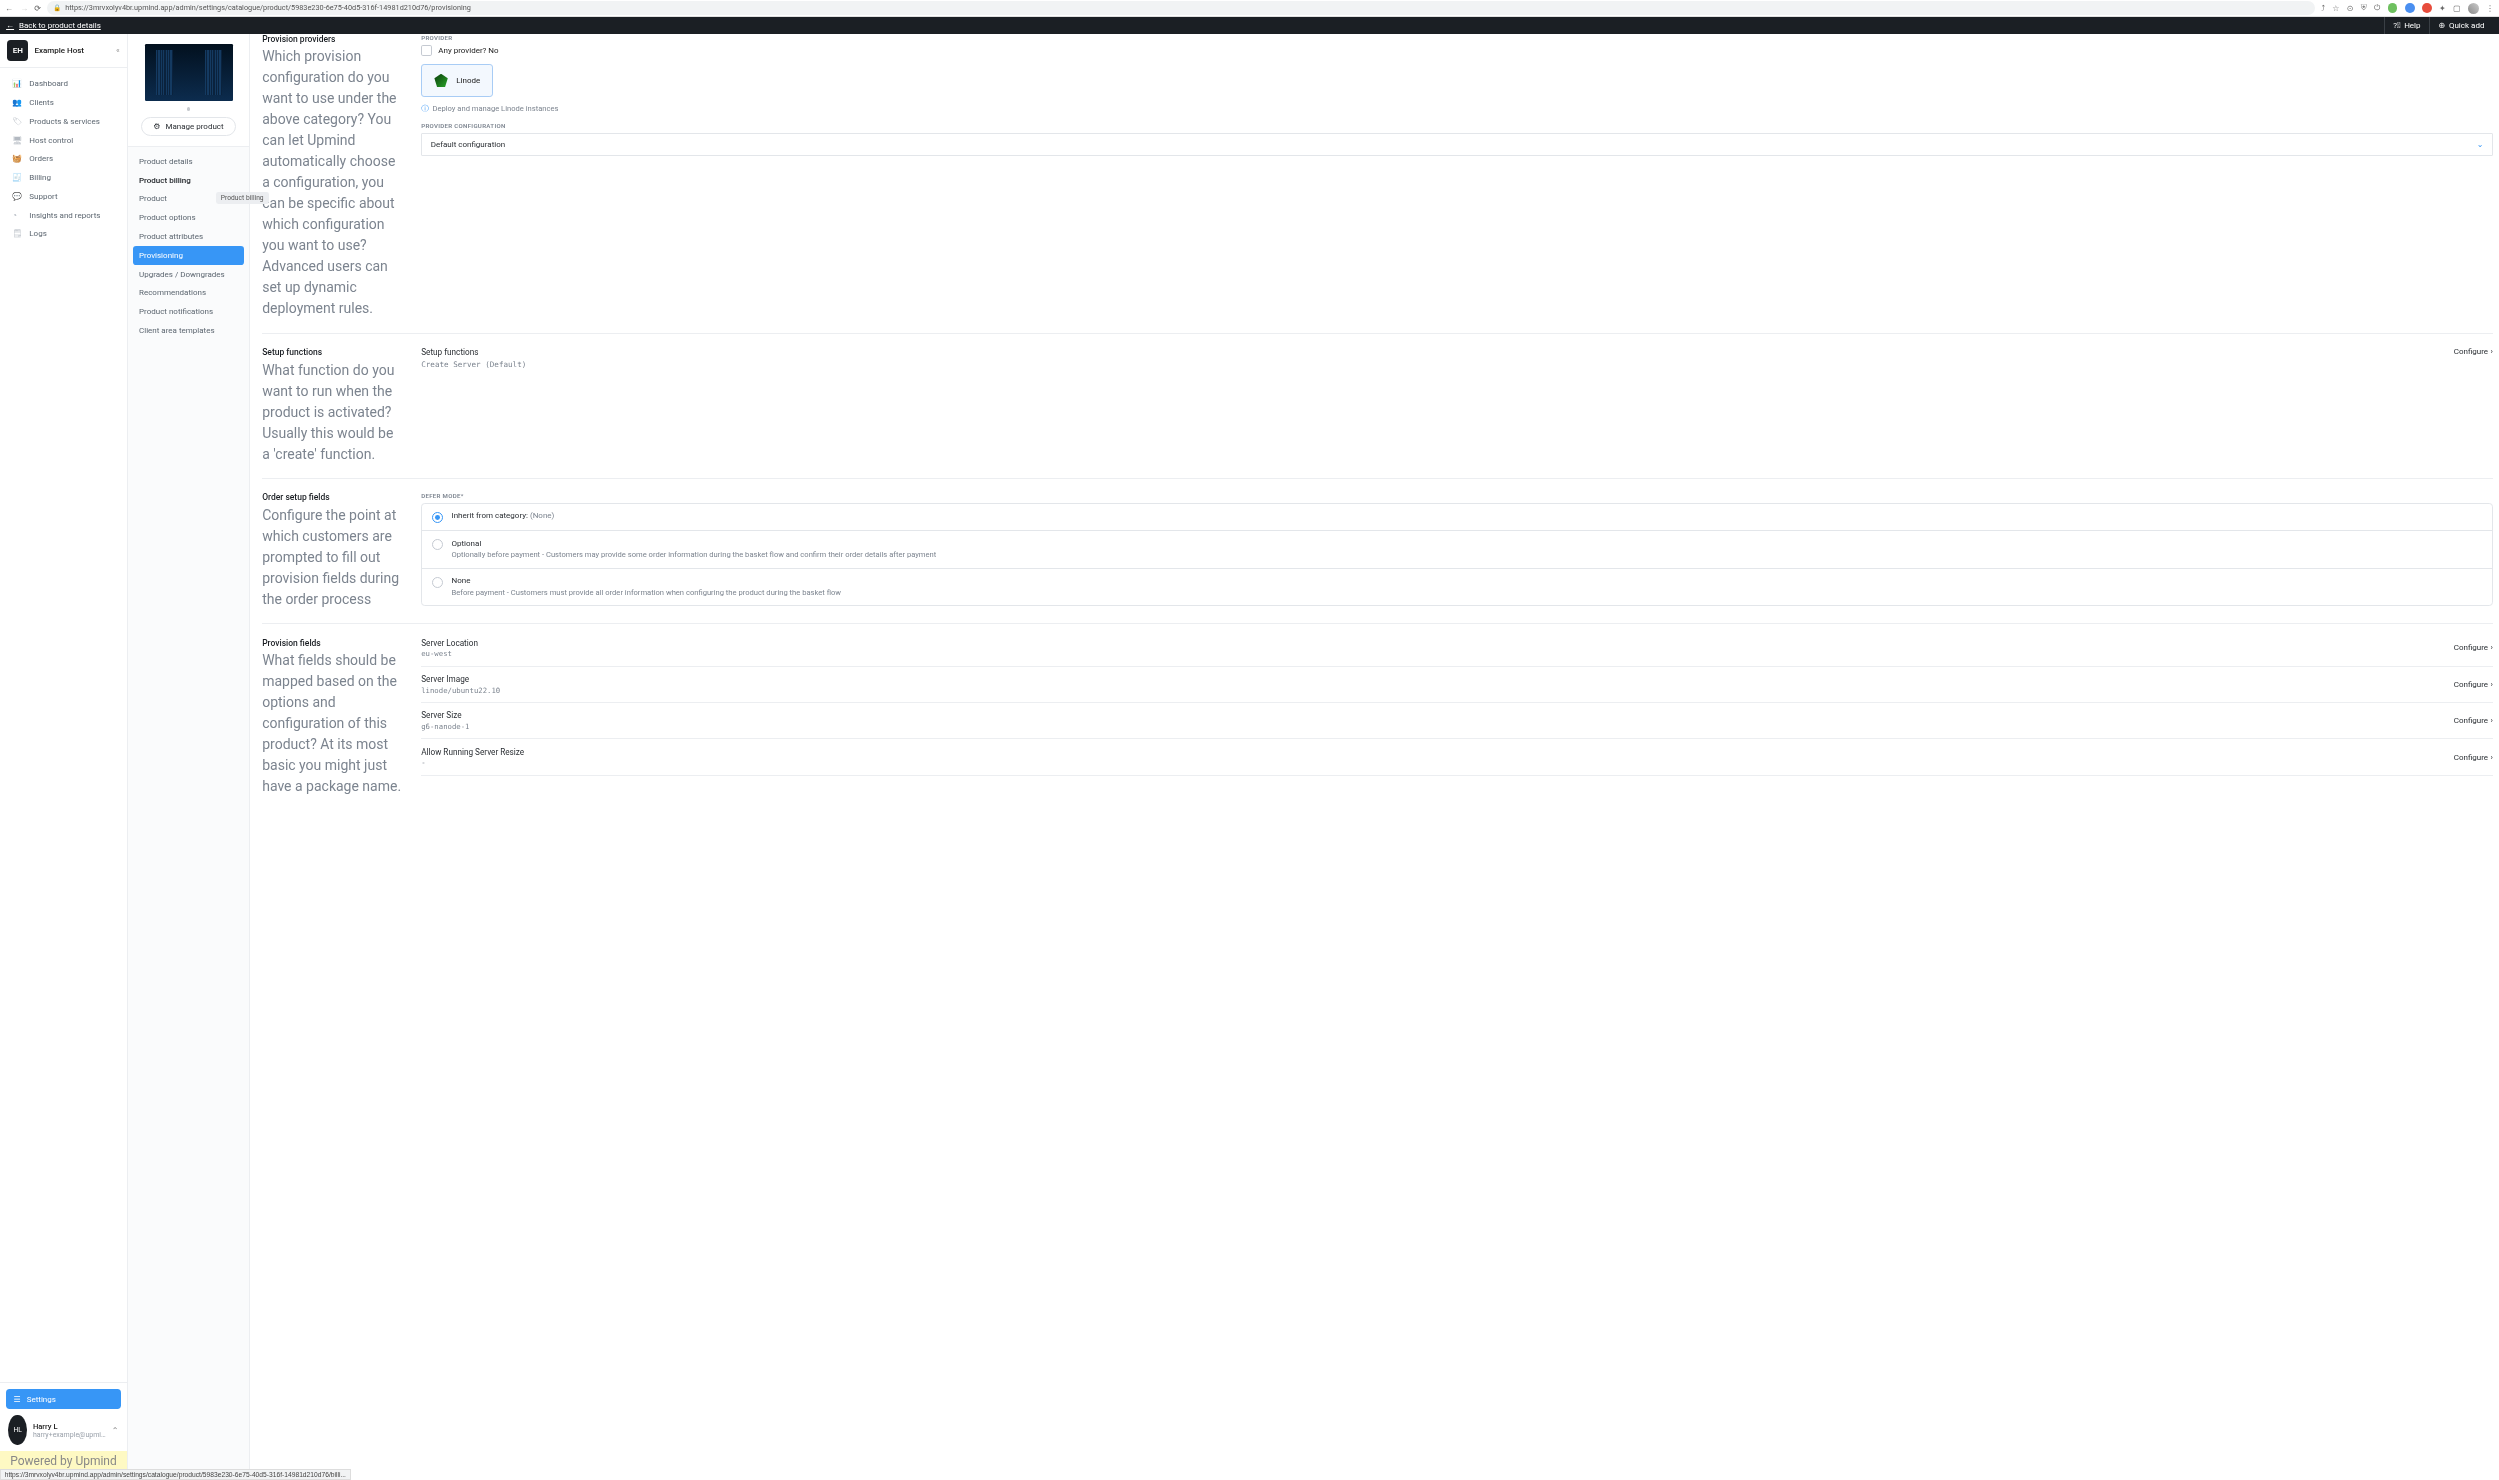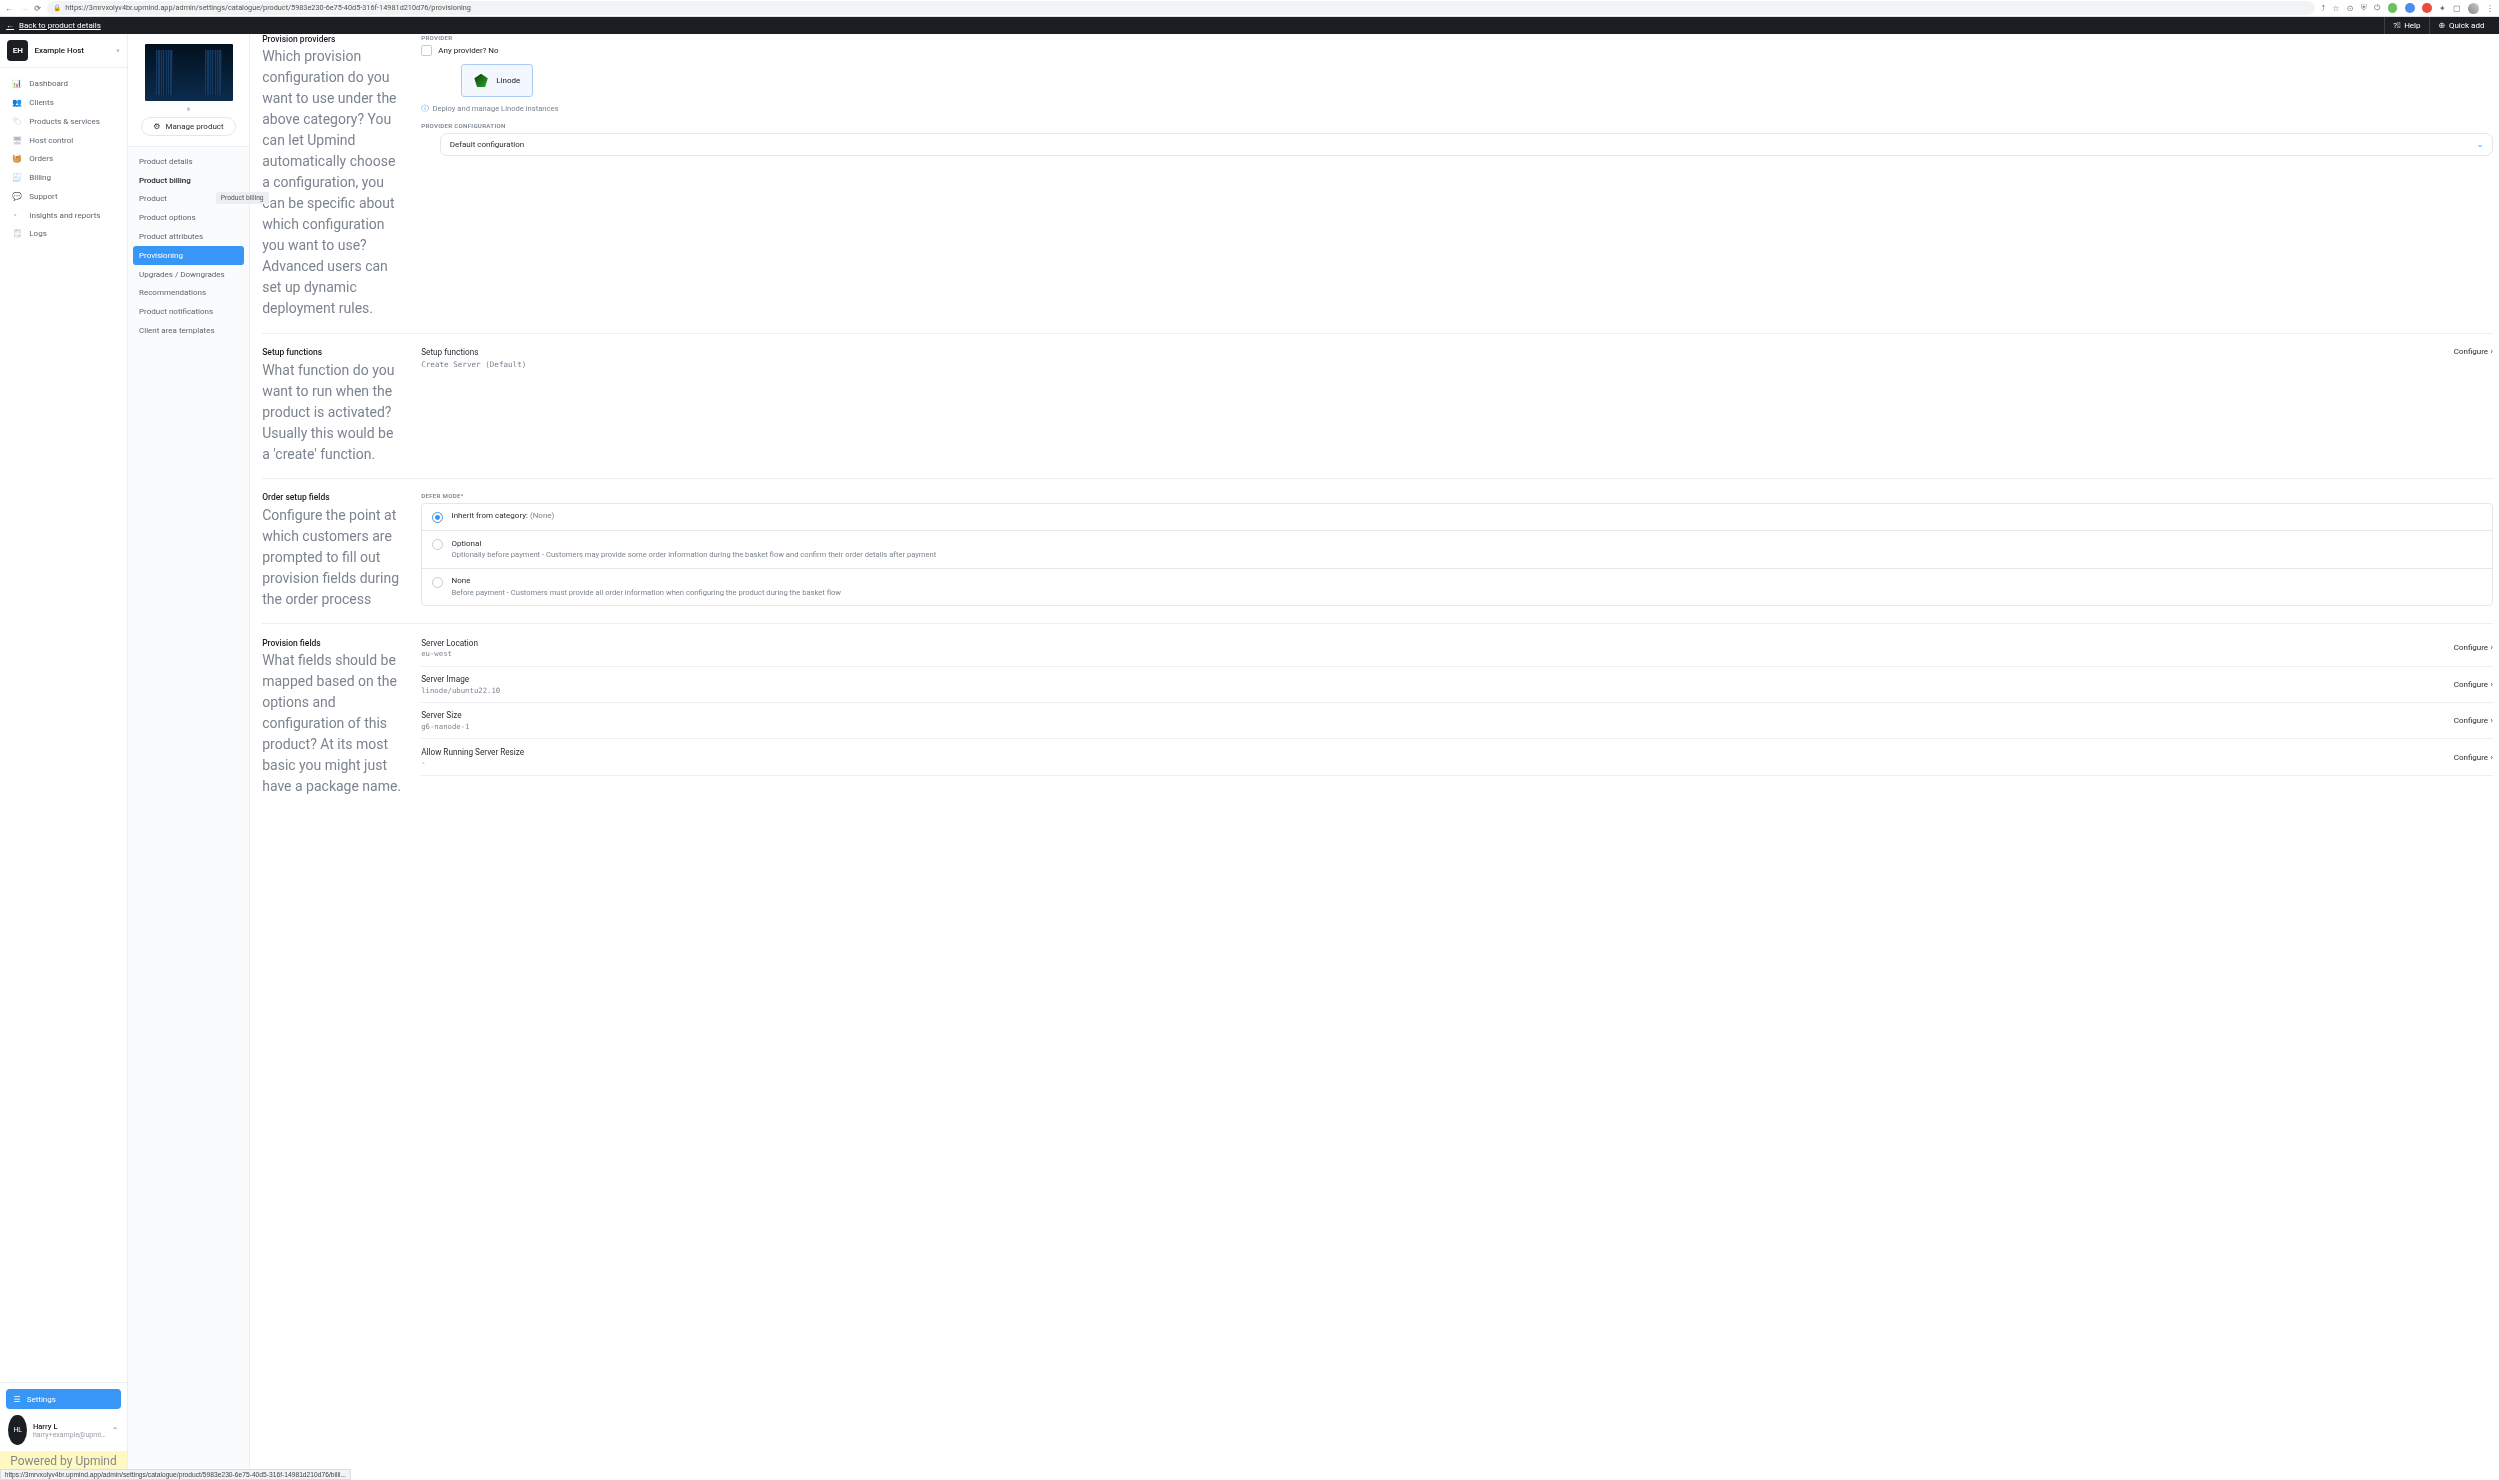--- a/index.html
+++ b/index.html
@@ -264,37 +264,35 @@
 .provider-tile {
   border: 0.9px solid #a8ccf5;
   background: #f3f8fe;
   border-radius: 3.1px;
   padding: 8.5px 12.2px;
   display: inline-flex;
   align-items: center;
   gap: 8.5px;
   font-size: 8px;
   cursor: pointer;
-  margin-left: 40px;
 }
 .linode-logo { width:13.4px; height:13.4px; background: linear-gradient(135deg,#0b3d0b,#2aa72a); clip-path: polygon(50% 0,100% 35%,80% 100%,20% 100%,0 35%); }
 .info-row { display: flex; align-items: center; gap: 3.7px; color: #7c848f; font-size: 7.6px; margin-top: 7.3px; }
 .info-row .i { color: #3796f6; }
 
 .select-box {
   border: 0.6px solid #e3e6ea;
-  border-radius: 7px;
+  border-radius: 1px;
   padding: 6.1px 8.5px;
   display: flex;
   justify-content: space-between;
   font-size: 8px;
   color: #2a2e33;
   cursor: pointer;
   margin-top: 2.4px;
-  margin-left: 19px;
 }
 .chev { color: #3796f6; }
 
 .func-row {
   display: flex;
   justify-content: space-between;
   align-items: flex-start;
 }
 .func-row .label { font-size: 8.2px; color: #2a2e33; }
 .func-row .value { font-family: ui-monospace,Menlo,monospace; font-size: 7.6px; color: #7c848f; margin-top: 2.4px; }

